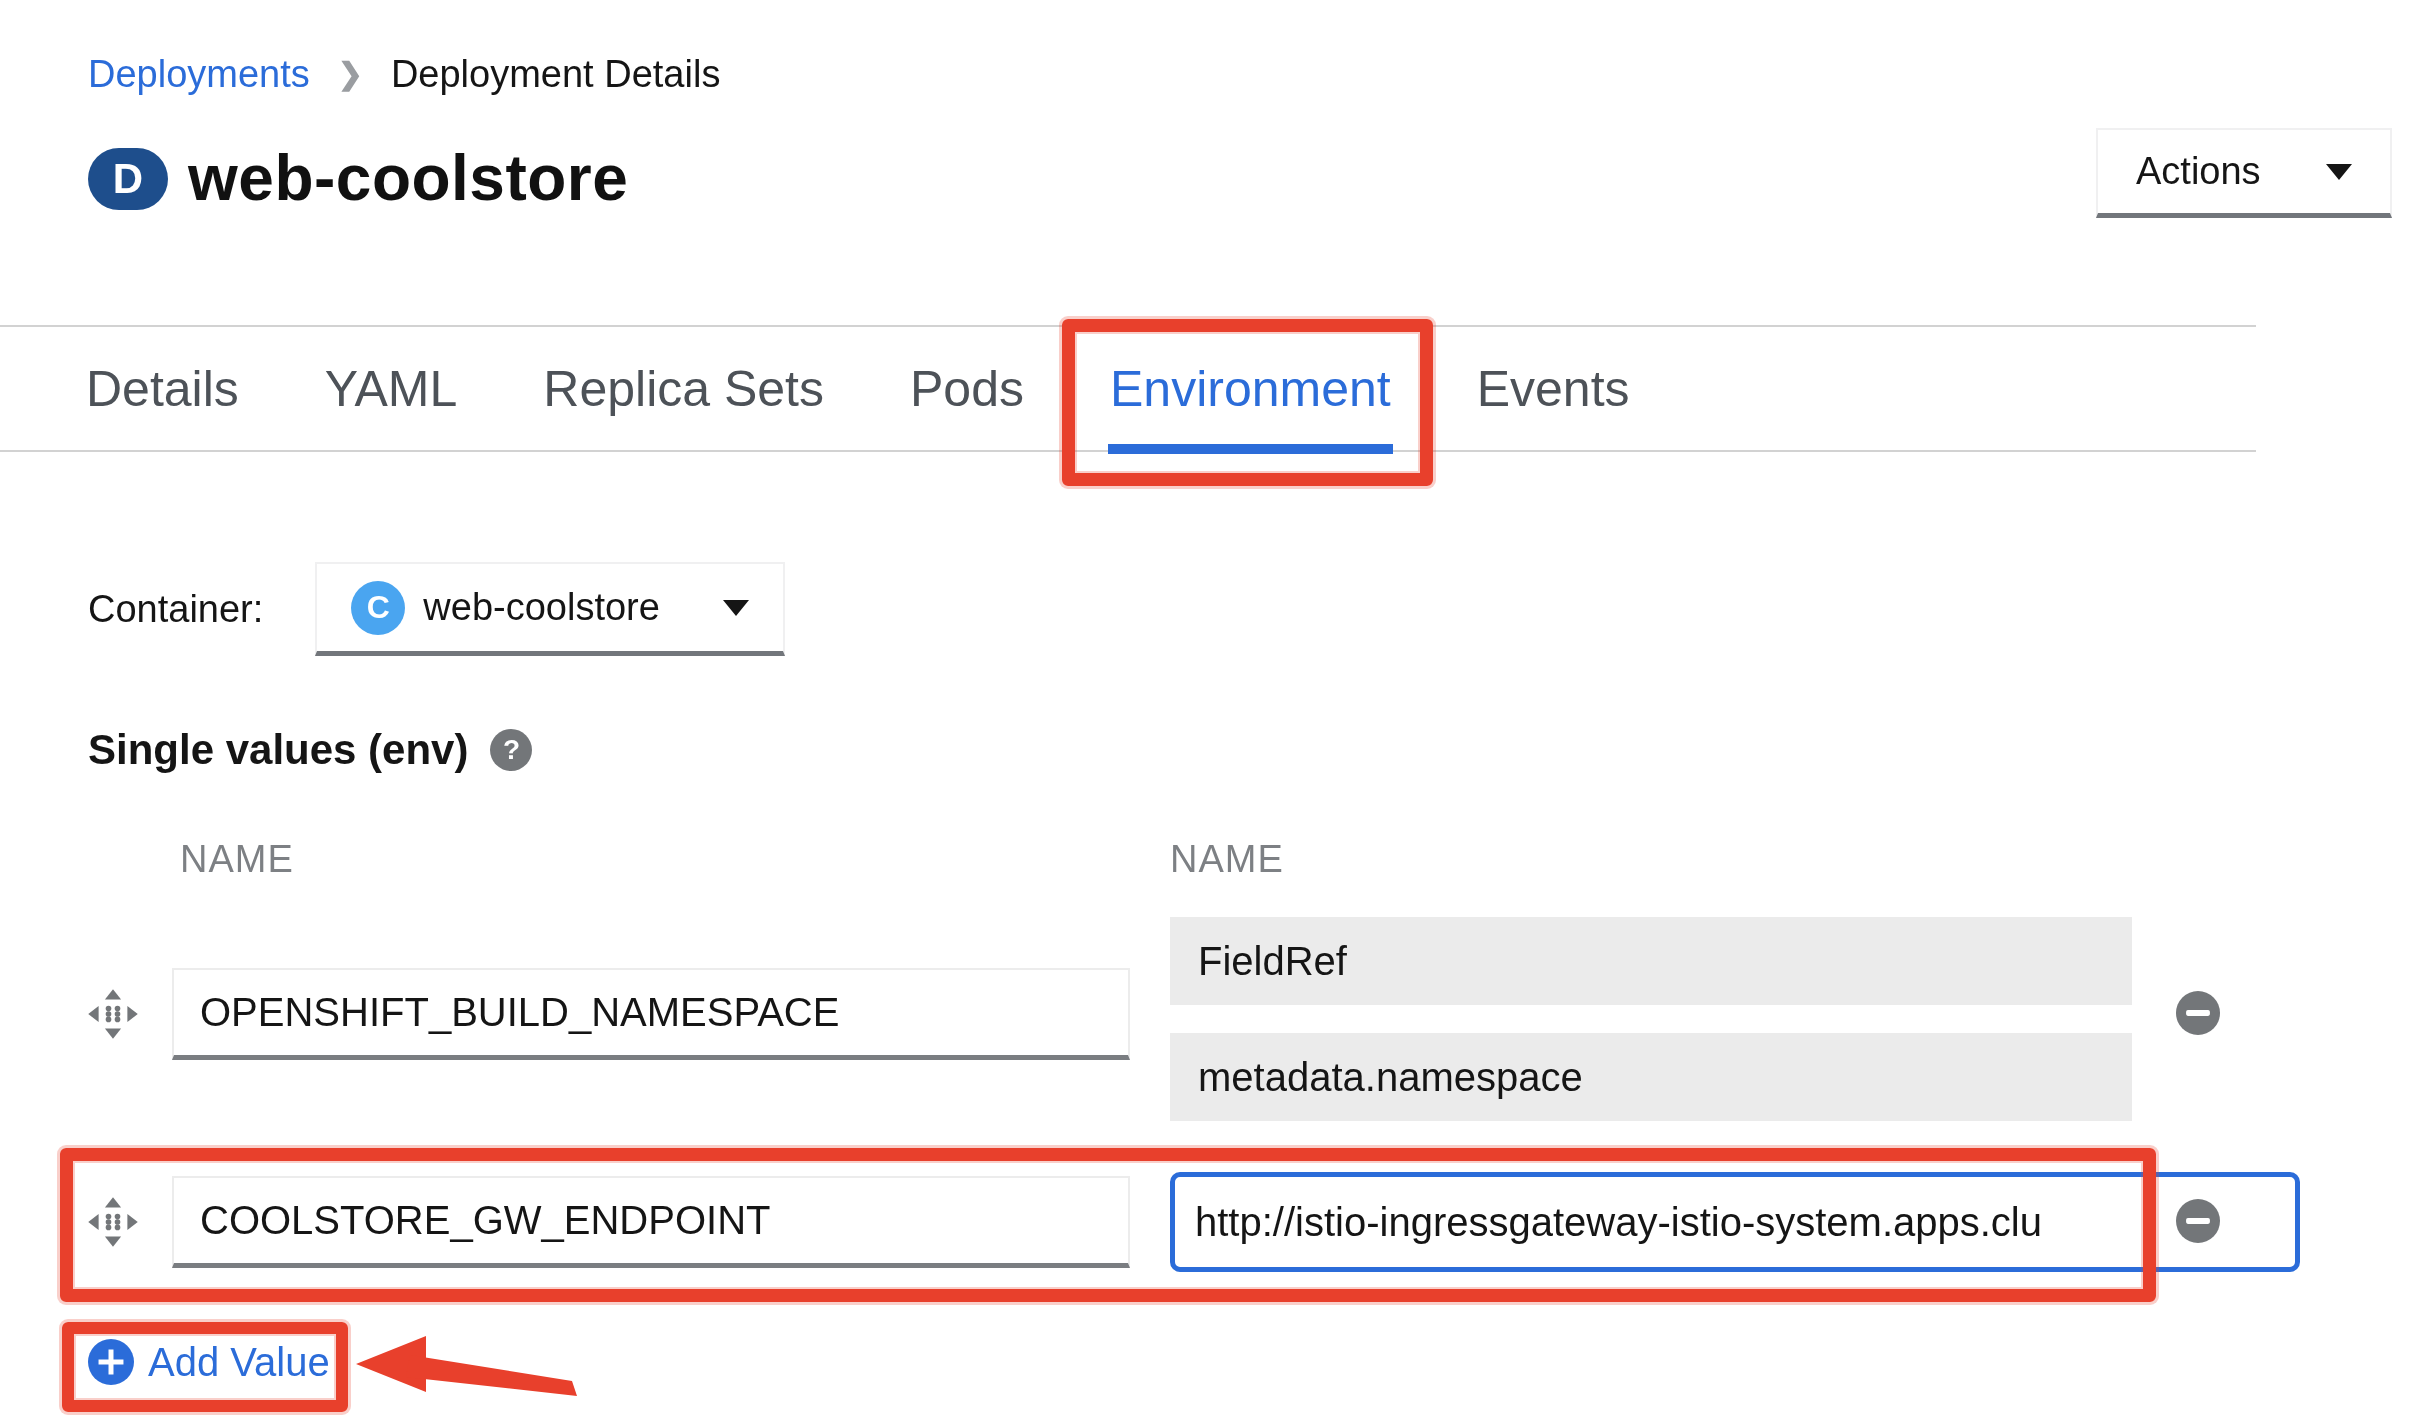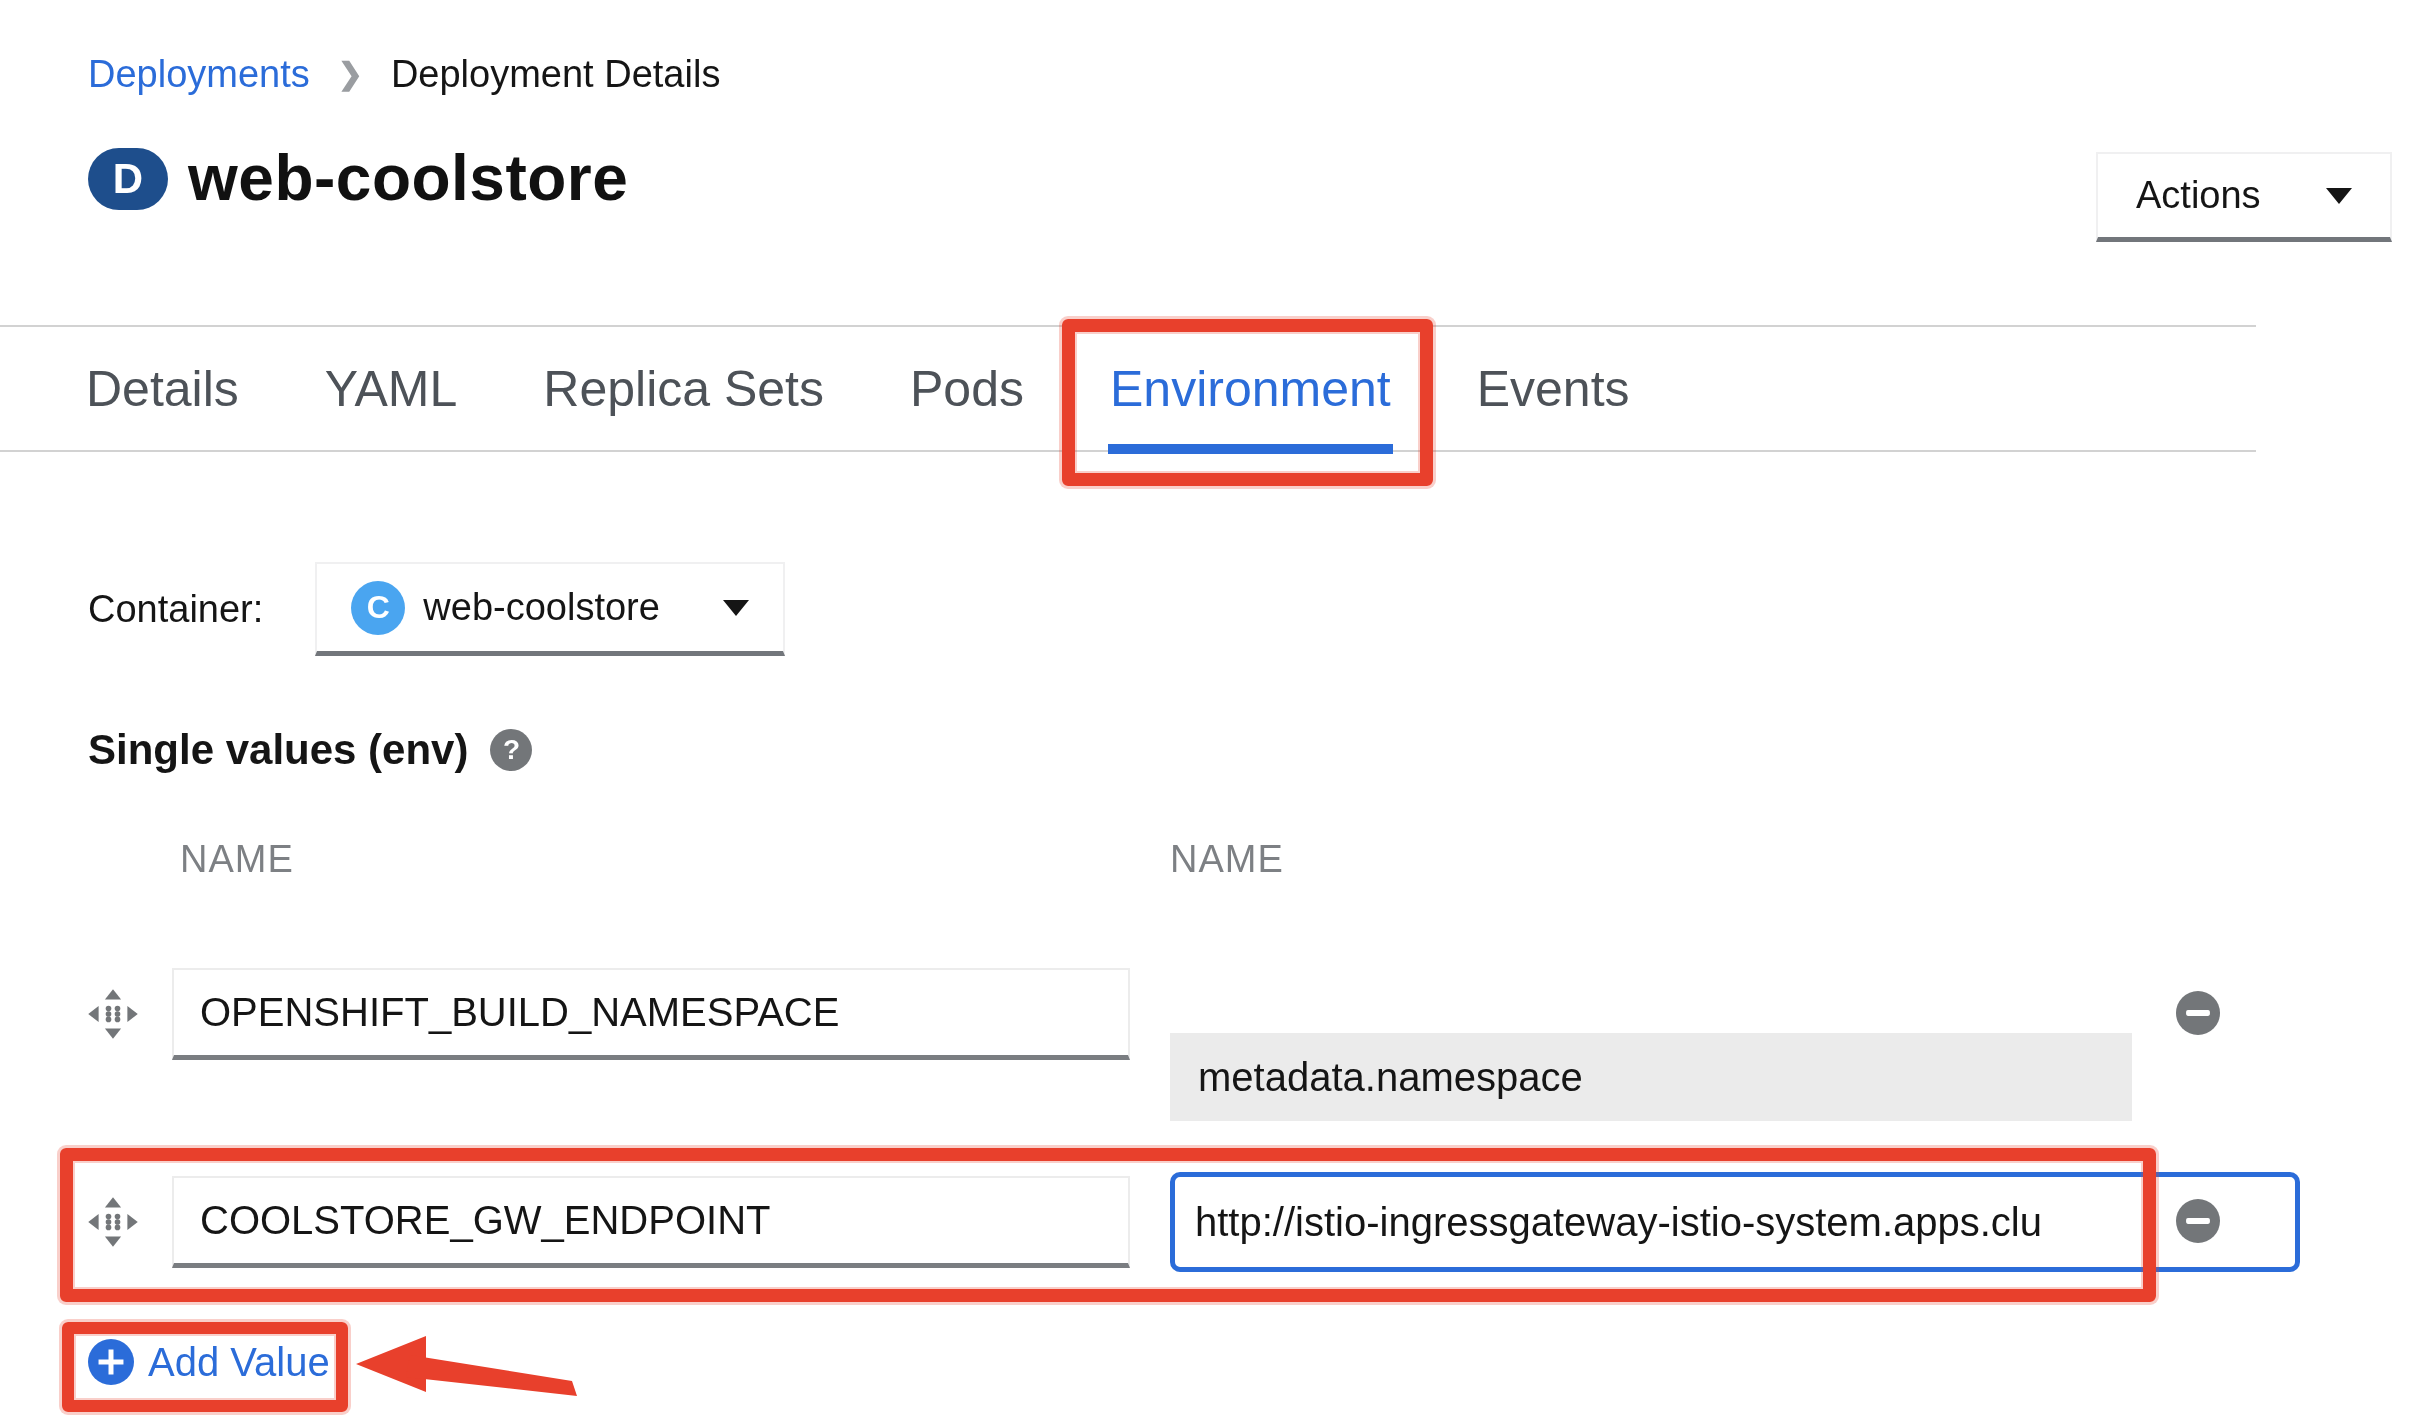--- a/index.html
+++ b/index.html
@@ -31,21 +31,21 @@
     background: #1e4e8c; color: #fff;
     display: flex; align-items: center; justify-content: center;
     font-size: 42px; font-weight: 700;
   }
   .page-title {
     position: absolute; left: 188px; top: 128px;
     font-size: 64px; font-weight: 700; letter-spacing: 0.5px;
     color: #111; line-height: 100px;
   }
   .actions-button {
-    position: absolute; left: 2096px; top: 152px;
+    position: absolute; left: 2096px; top: 128px;
     width: 296px; height: 90px;
     background: #fff;
     border: 2px solid #f0f0f1;
     border-bottom: 5px solid #72767b;
     display: flex; align-items: center; justify-content: space-between;
     padding: 0 38px;
     font-size: 38px; color: #151515; cursor: pointer;
   }
   .caret-down {
     width: 0; height: 0;
@@ -240,20 +240,21 @@
       <polygon points="23,12 18.4,8.4 18.4,15.6"></polygon>
       <circle cx="10" cy="9.6" r="1.25"></circle>
         <circle cx="14" cy="9.6" r="1.25"></circle>
       <circle cx="10" cy="12" r="1.25"></circle>
         <circle cx="14" cy="12" r="1.25"></circle>
       <circle cx="10" cy="14.4" r="1.25"></circle>
         <circle cx="14" cy="14.4" r="1.25"></circle>
     </svg>
   </div>
   <input class="name-input" style="top: 968px;" value="OPENSHIFT_BUILD_NAMESPACE">
+  <div class="readonly-field" style="top:917px">FieldRef</div>
   <div class="readonly-field" style="top:1033px">metadata.namespace</div>
   <div class="minus-button" style="top:991px">
     <svg viewBox="0 0 24 24">
         <circle cx="12" cy="12" r="12" fill="#737679"></circle>
         <rect x="5.5" y="10.4" width="13" height="3.2" rx="1" fill="#fff"></rect>
       </svg>
   </div>
 
   <div class="anno-box row2-anno"></div>
   <div class="drag-handle" style="top:1195px">

